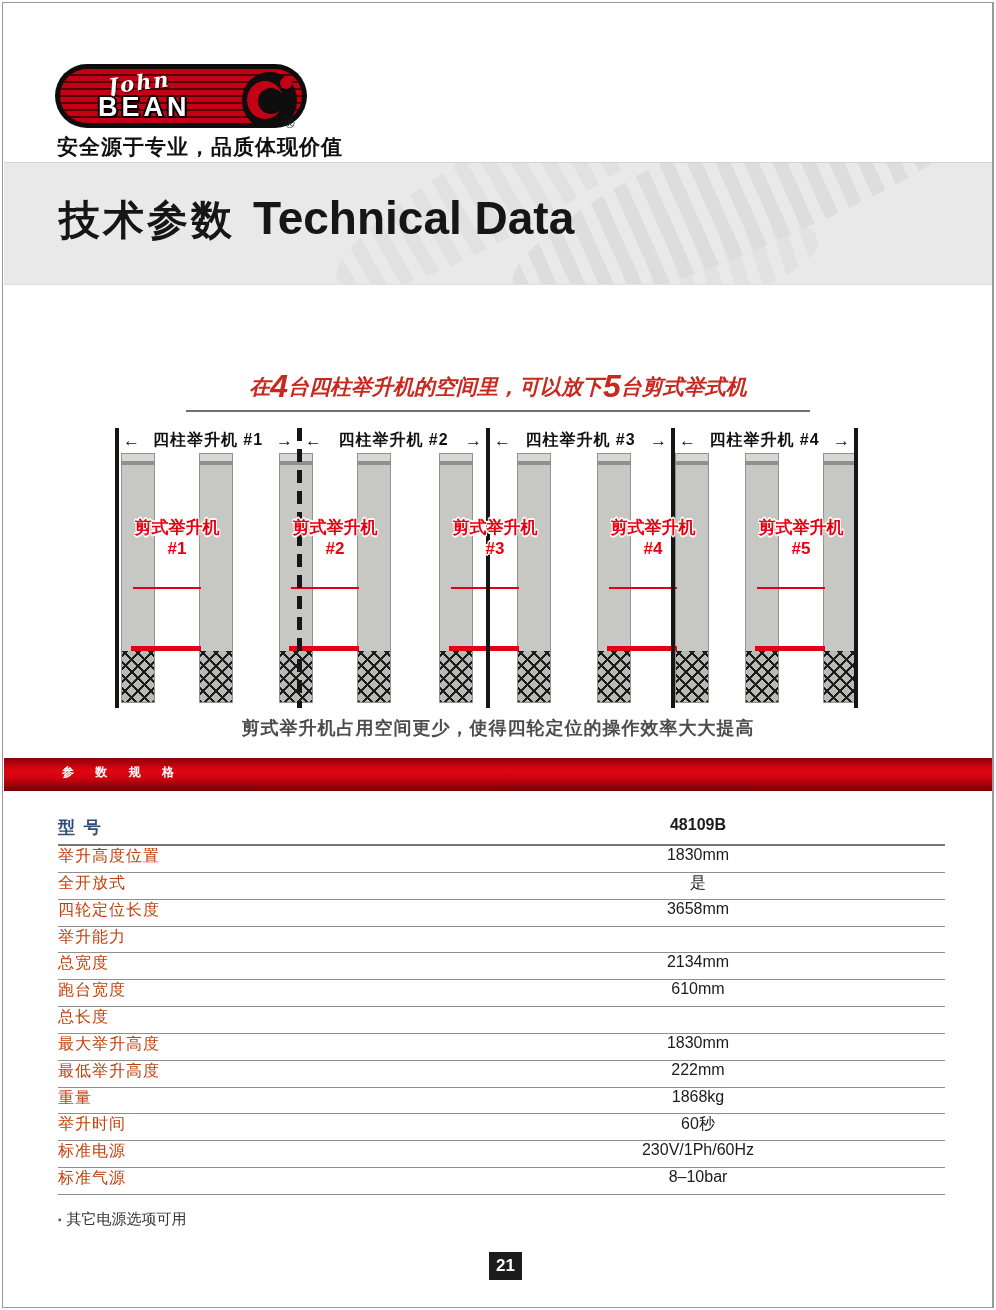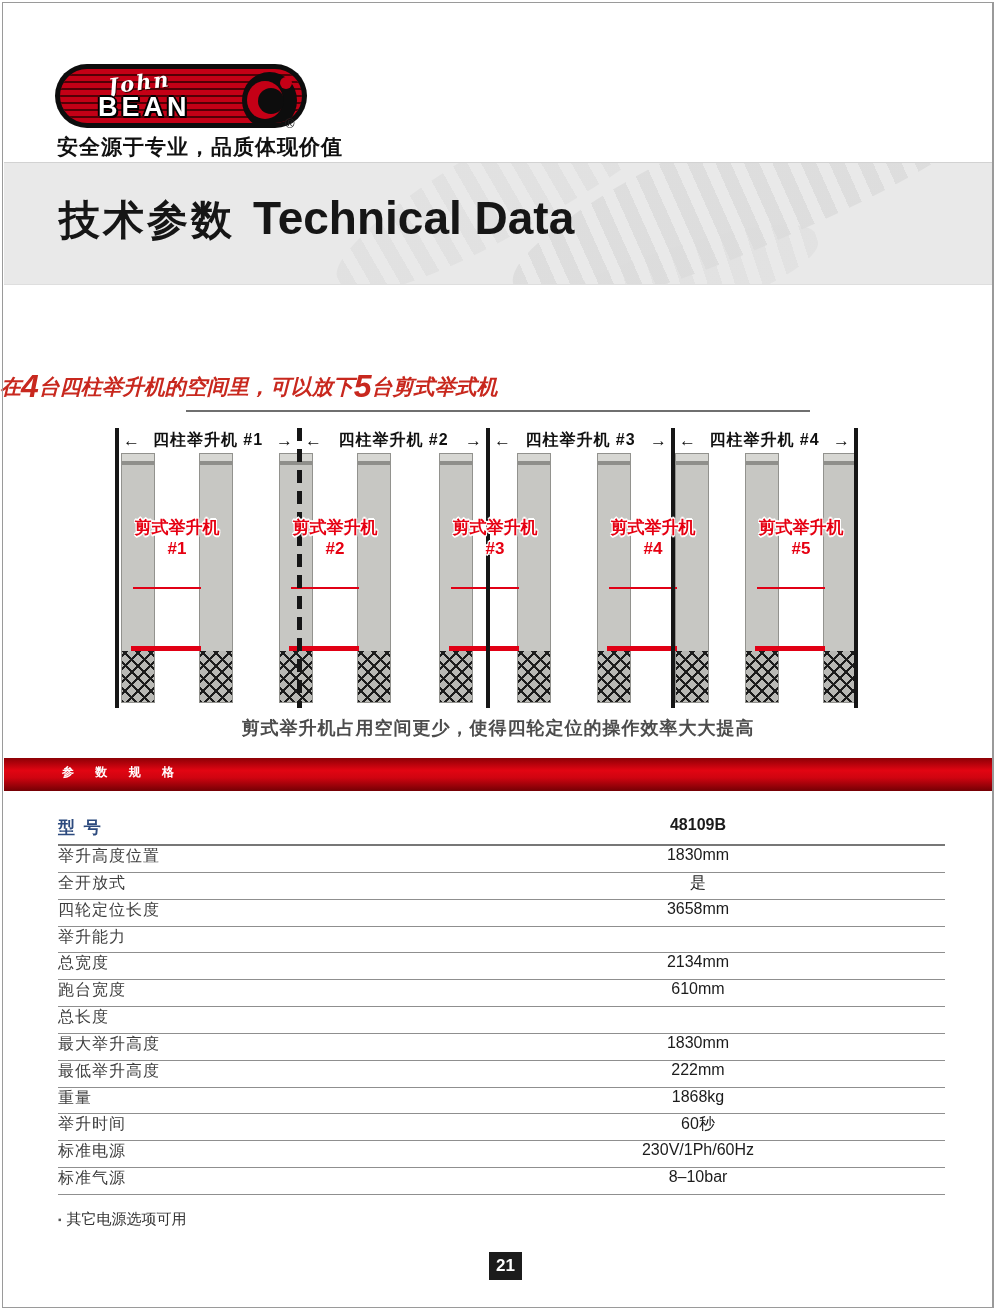--- a/index.html
+++ b/index.html
@@ -35,21 +35,21 @@
   .tread.t1{width:560px;height:120px;right:-60px;top:-46px;transform:rotate(-24deg);}
   .tread.t2{width:420px;height:90px;right:260px;top:-30px;transform:rotate(-30deg);opacity:.6;}
   .tread.t3{width:300px;height:70px;left:520px;top:86px;transform:rotate(-18deg);opacity:.55;}
   .banner-title{position:absolute;left:55px;top:28px;color:#161616;white-space:nowrap;}
   .banner-title .zh{font-size:41px;font-weight:900;letter-spacing:3px;}
   .banner-title .en{font-size:46px;font-weight:900;margin-left:18px;letter-spacing:0px;}
 
   
   .sa-title{position:absolute;left:0;right:0;top:314px;text-align:center;font-size:31px;font-weight:900;
     letter-spacing:6px;color:#161616;}
-  .sa-sub{position:absolute;left:0;right:0;top:368px;text-align:left;color:#c8281e;
+  .sa-sub{position:absolute;left:0;right:0;top:368px;text-align:center;color:#c8281e;
     font-style:italic;font-weight:900;white-space:nowrap;}
   .sa-sub .t{font-size:21px;}
   .sa-sub .big{font-size:32px;vertical-align:-3px;}
   .sa-rule{position:absolute;left:186px;top:410px;width:624px;height:2px;background:#6f6f6f;}
 
   
   .diagram{position:absolute;left:0;top:425px;width:996px;height:292px;}
   .bound{position:absolute;top:3px;height:280px;width:4px;background:#161616;z-index:6;}
   .bound.dashed{background:repeating-linear-gradient(180deg,#161616 0 13px,rgba(0,0,0,0) 13px 21px);width:5px;}
   .fp-label{position:absolute;top:5px;height:20px;display:flex;justify-content:space-between;
@@ -71,21 +71,21 @@
   .caption{position:absolute;left:0;right:0;top:716px;text-align:center;font-size:18px;font-weight:bold;
     color:#4c4c4c;letter-spacing:1px;}
 
   
   .red-banner{position:absolute;left:4px;right:4px;top:758px;height:33px;
     background:linear-gradient(180deg,#8d0006 0%,#e20512 38%,#cf0410 60%,#740004 100%);}
   .red-banner .txt{position:absolute;left:58px;top:6px;color:#fff;font-size:12px;font-weight:bold;letter-spacing:9px;}
 
   .spec-table{position:absolute;left:58px;top:816px;width:887px;}
   .spec-row{display:flex;height:25.85px;align-items:flex-start;border-bottom:1px solid #8f8f8f;}
-  .spec-row .lbl{width:393px;font-size:16px;color:#404040;letter-spacing:1px;}
+  .spec-row .lbl{width:393px;font-size:16px;color:#c2410c;letter-spacing:1px;}
   .spec-row .val{flex:1;text-align:center;font-size:16px;color:#1b1b1b;}
   .spec-row.header{height:28px;border-bottom:2px solid #777;}
   .spec-row.header .lbl{color:#2c4a7e;font-weight:bold;font-size:17px;letter-spacing:2px;}
   .spec-row.header .val{font-weight:bold;font-size:16px;}
 
   .footnote{position:absolute;left:58px;top:1210px;font-size:15px;color:#333;display:flex;align-items:center;gap:5px;}
   .footnote .bullet{font-size:10px;color:#555;line-height:1;}
 
   .page-num{position:absolute;left:489px;top:1252px;width:33px;height:28px;background:#1c1c1c;color:#fff;
     font-size:17px;font-weight:bold;display:flex;align-items:center;justify-content:center;}

